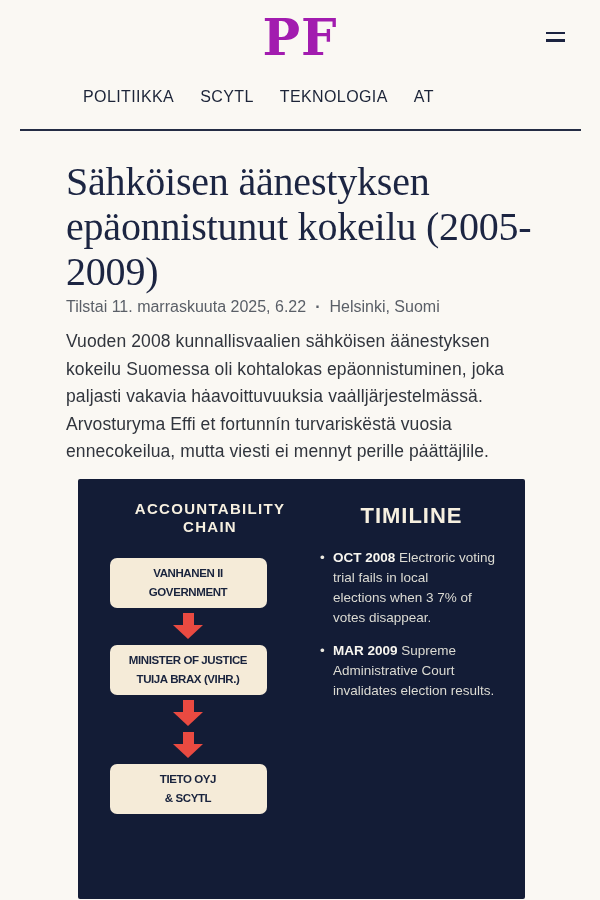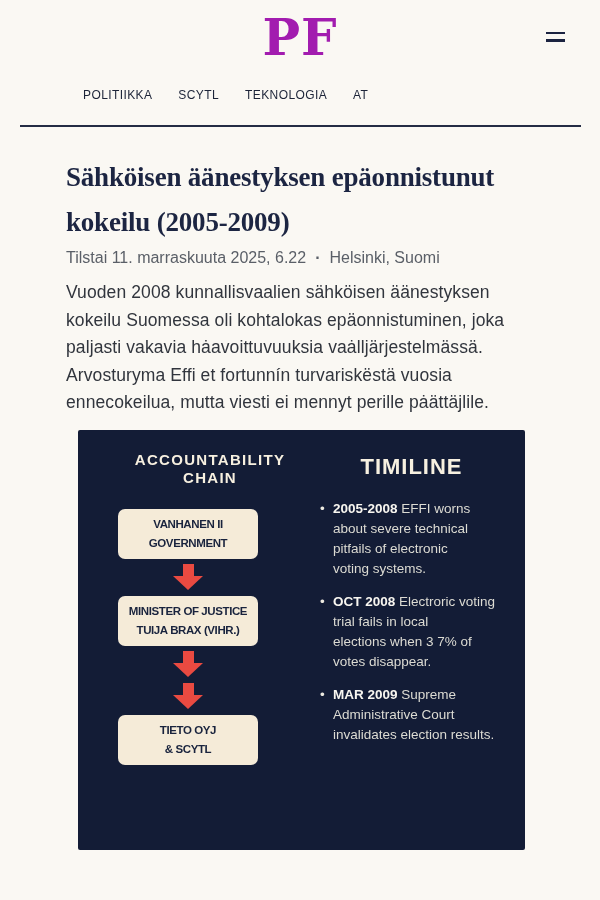--- a/index.html
+++ b/index.html
@@ -25,37 +25,37 @@
   .menu-btn {
     position:absolute; right:35px; top:21px;
     width:30px; height:26px;
     display:flex; flex-direction:column; justify-content:center; gap:5px;
     cursor:pointer;
   }
   .menu-btn .bar { width:19px; height:2.5px; background:#1b2340; margin-left:auto; }
   .main-nav {
     margin:24px 0 15px 83px;
     display:flex; gap:26px;
-    font-size:12px; letter-spacing:0.4px;
+    font-size:16px; letter-spacing:0.4px;
     color:#1c2438;
   }
   .nav-item { cursor:pointer; white-space:nowrap; }
   .header-divider {
     margin:23px 0 0 20px;
     width:561px;
     border-top:2px solid #242c44;
   }
   
   .article { padding:0 54px 0 66px; }
   .article h1 {
     margin-top:28px;
     max-width:482px;
     font-family:"Liberation Serif", serif;
-    font-weight:bold;
-    font-size:27px;
+    font-weight:normal;
+    font-size:40px;
     line-height:45px;
     letter-spacing:-0.2px;
     color:#1c2542;
   }
   .byline {
     margin-top:4px;
     display:flex; align-items:center; gap:9px;
     font-size:16px;
     color:#5a5f67;
   }
@@ -82,21 +82,21 @@
   .ig-heading {
     text-align:center;
     font-weight:bold;
     color:#f7f0e0;
     white-space:pre-line;
     margin-left:44px;
   }
   .panel-left .ig-heading { font-size:15px; line-height:18px; letter-spacing:1.3px; margin-bottom:22px; }
   .panel-right .ig-heading { font-size:22px; line-height:18px; letter-spacing:1px; margin:0 22px 23px 0; }
   .chain-box {
-    width:140px;
+    width:157px;
     margin:0 auto;
     background:#f5ebd8;
     border-radius:7px;
     padding:6px 3px;
     text-align:center;
     font-weight:bold;
     font-size:11.5px;
     line-height:19px;
     letter-spacing:-0.4px;
     color:#19233d;
@@ -182,24 +182,20 @@
             <div class="shaft"></div>
             <div class="head"></div>
           </div>
           <div class="chain-box">TIETO OYJ
 &amp; SCYTL</div>
         </div>
     </div>
     <div class="panel-right">
       <div class="ig-heading">TIMILINE</div>
       <ul class="timeline-list">
-          <li class="timeline-item"><span class="tl-date">2005-2008</span><span> EFFI worns
-about severe technical
-pitfails of electronic
-voting systems.</span></li>
           <li class="timeline-item"><span class="tl-date">OCT 2008</span><span> Electroric voting
 trial fails in local
 elections when 3 7% of
 votes disappear.</span></li>
           <li class="timeline-item"><span class="tl-date">MAR 2009</span><span> Supreme
 Administrative Court
 invalidates election results.</span></li>
         </ul>
     </div>
   </div>

